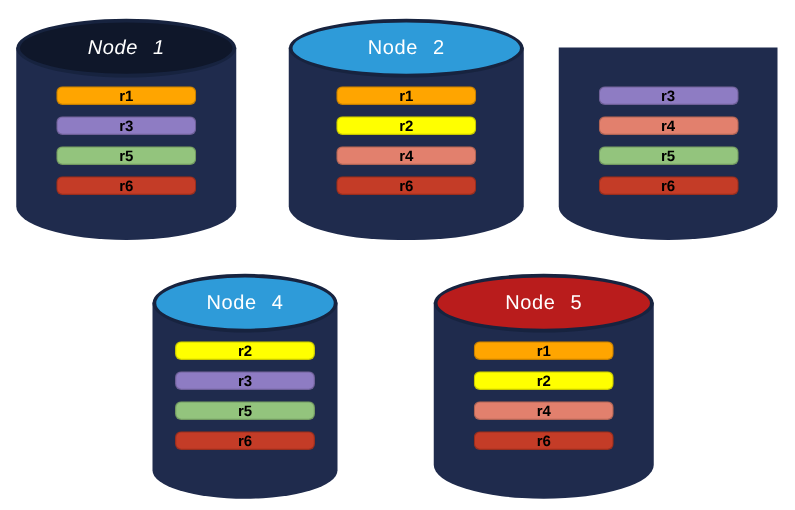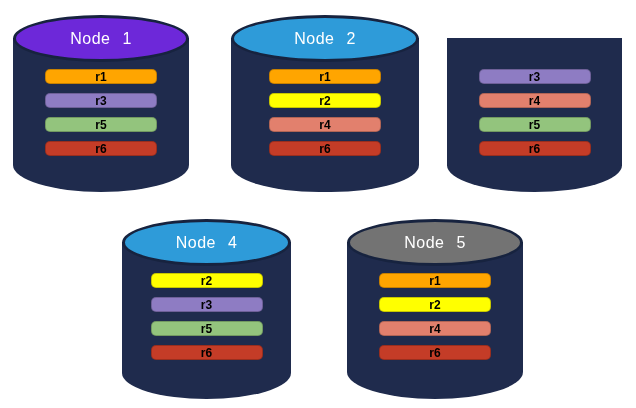--- a/index.html
+++ b/index.html
@@ -75,21 +75,21 @@
     line-height: 1;
   }
 </style>
 </head>
 <body>
 
 <div class="canvas">
 
   <div class="node" style="left:13px; top:15px; width:176px; height:177px;">
     <div class="cyl-body" style="background: rgb(31, 43, 77);"></div>
-    <div class="cyl-top" style="background: #6d28d9; border-color: rgb(23, 35, 63);">
+    <div class="cyl-top" style="background: #0f172a; border-color: rgb(23, 35, 63); font-style: italic;">
       <span class="node-title">Node 1</span>
     </div>
     <div class="bars">
       <div class="bar" style="background: rgb(255, 165, 0);">r1</div>
       <div class="bar" style="background: rgb(142, 124, 195);">r3</div>
       <div class="bar" style="background: rgb(147, 196, 125);">r5</div>
       <div class="bar" style="background: rgb(196, 60, 39);">r6</div>
     </div>
   </div>
 
@@ -109,36 +109,36 @@
   <div class="node" style="left:447px; top:15px; width:175px; height:177px;">
     <div class="cyl-body" style="background: rgb(31, 43, 77);"></div>
     <div class="bars">
       <div class="bar" style="background: rgb(142, 124, 195);">r3</div>
       <div class="bar" style="background: rgb(226, 128, 109);">r4</div>
       <div class="bar" style="background: rgb(147, 196, 125);">r5</div>
       <div class="bar" style="background: rgb(196, 60, 39);">r6</div>
     </div>
   </div>
 
-  <div class="node" style="left:122px; top:219px; width:169px; height:180px;">
+  <div class="node" style="left:122px; top:219px; width:148px; height:180px;">
     <div class="cyl-body" style="background: rgb(31, 43, 77);"></div>
     <div class="cyl-top" style="background: rgb(46, 155, 217); border-color: rgb(23, 35, 63);">
       <span class="node-title">Node 4</span>
     </div>
     <div class="bars">
       <div class="bar" style="background: rgb(255, 255, 0);">r2</div>
       <div class="bar" style="background: rgb(142, 124, 195);">r3</div>
       <div class="bar" style="background: rgb(147, 196, 125);">r5</div>
       <div class="bar" style="background: rgb(196, 60, 39);">r6</div>
     </div>
   </div>
 
   <div class="node" style="left:347px; top:219px; width:176px; height:180px;">
     <div class="cyl-body" style="background: rgb(31, 43, 77);"></div>
-    <div class="cyl-top" style="background: #737373; border-color: rgb(23, 35, 63);">
+    <div class="cyl-top" style="background: #b91c1c; border-color: rgb(23, 35, 63);">
       <span class="node-title">Node 5</span>
     </div>
     <div class="bars">
       <div class="bar" style="background: rgb(255, 165, 0);">r1</div>
       <div class="bar" style="background: rgb(255, 255, 0);">r2</div>
       <div class="bar" style="background: rgb(226, 128, 109);">r4</div>
       <div class="bar" style="background: rgb(196, 60, 39);">r6</div>
     </div>
   </div>
 

